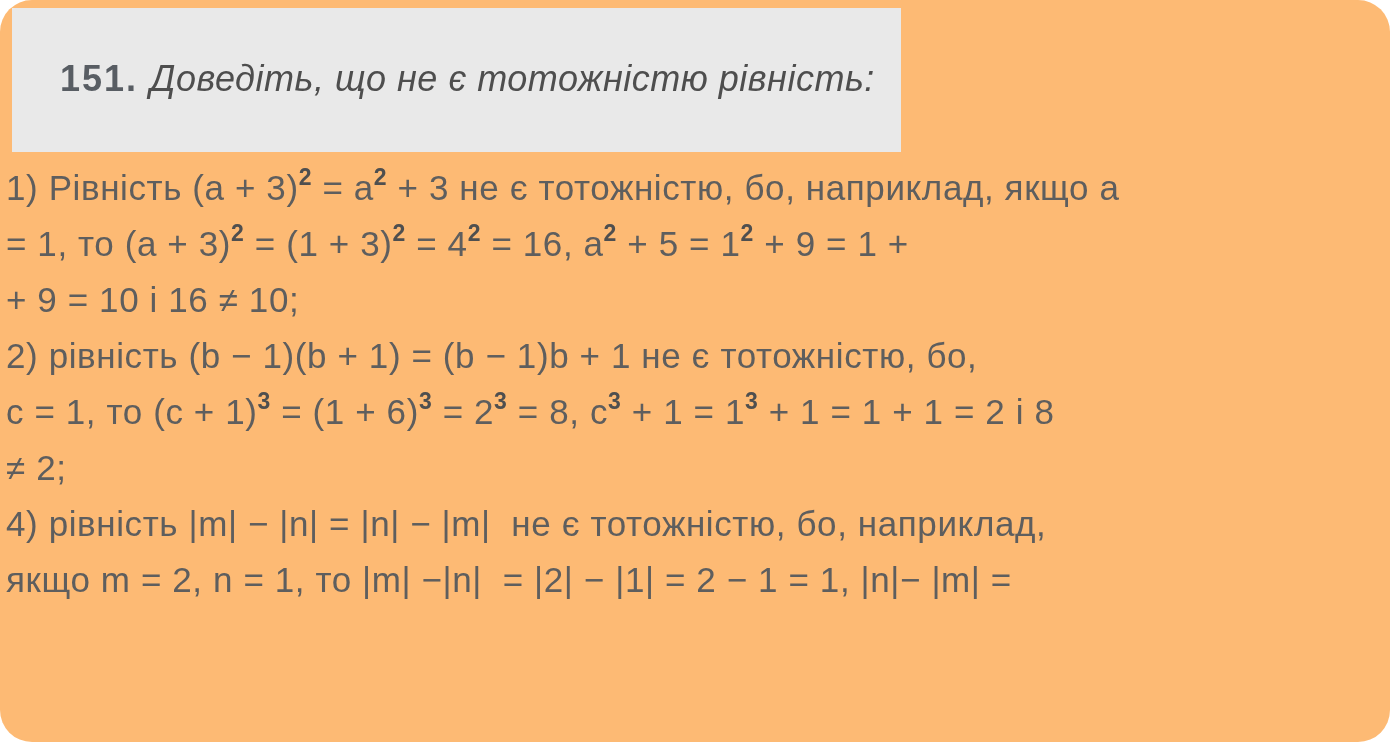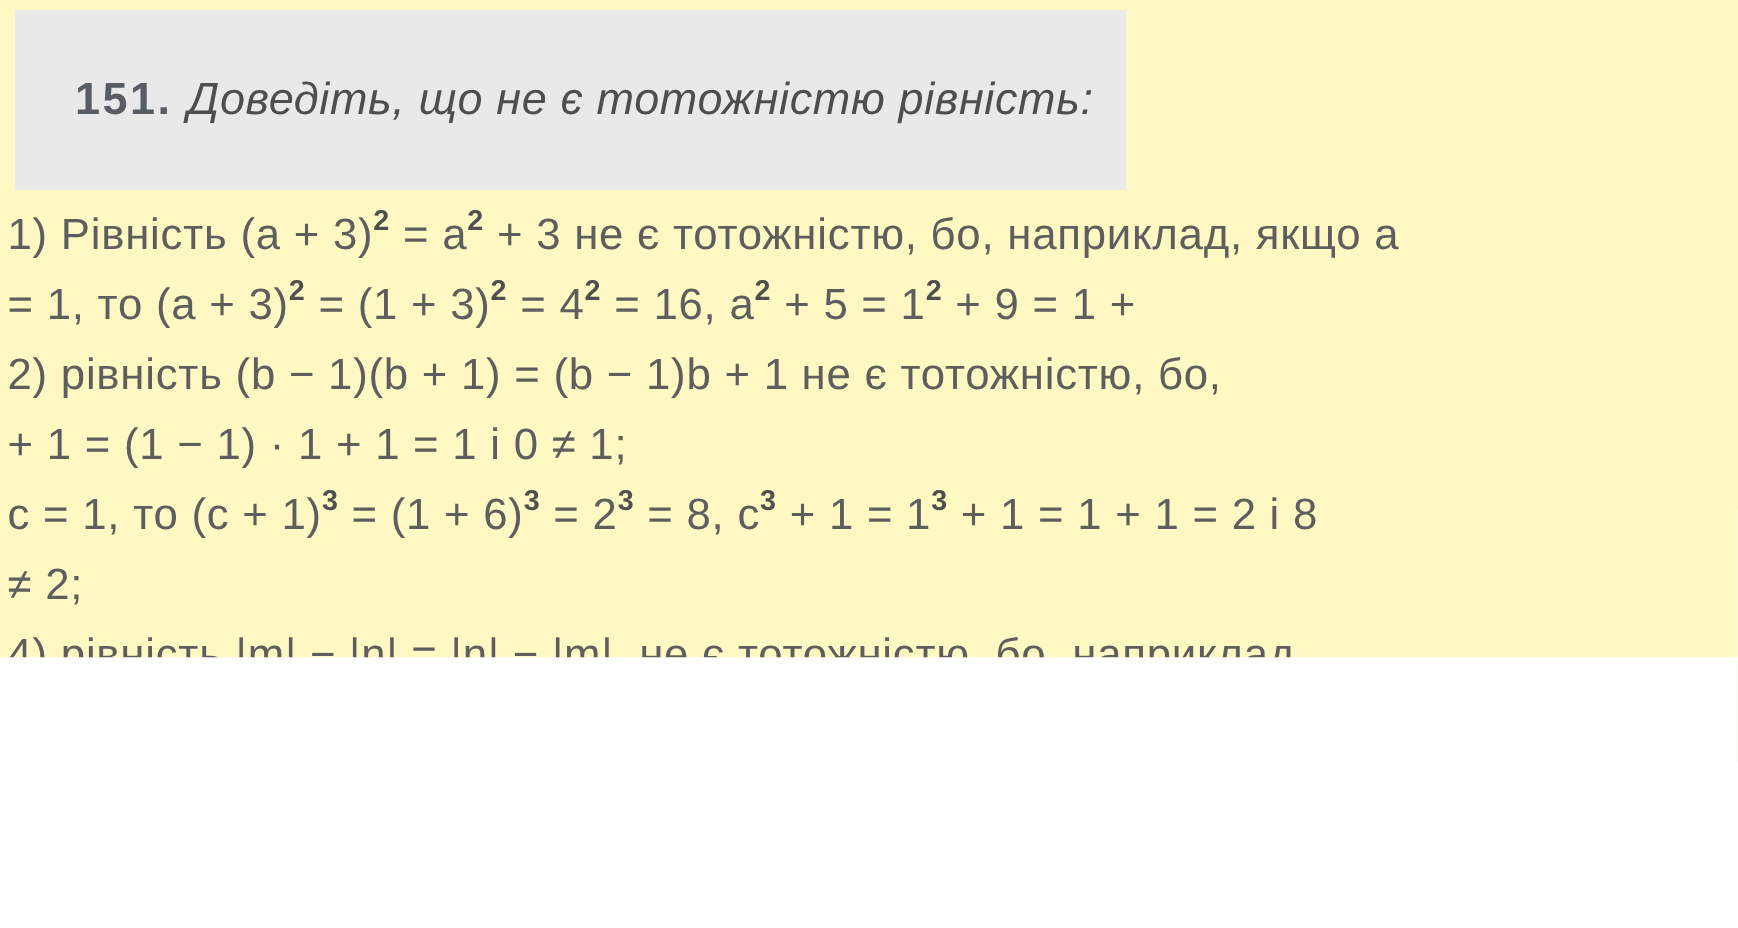--- a/index.html
+++ b/index.html
@@ -3,24 +3,25 @@
 <meta charset="utf-8">
 <style>
   html, body {
     margin: 0;
     padding: 0;
     background: #ffffff;
   }
   .page {
     position: relative;
     width: 1390px;
-    height: 526px;
-    background: #fef9c3;
+    height: 742px;
+    background: #fdba74;
     overflow: hidden;
     font-family: "Liberation Sans", "DejaVu Sans", sans-serif;
+    border-radius: 32px;
   }
   .header {
     display: inline-block;
     margin: 8px 0 0 12px;
     padding: 5px 26px 7px 8px;
     background: #e9e9e9;
     font-size: 36px;
     line-height: 44px;
     font-style: italic;
     white-space: pre;
@@ -59,20 +60,20 @@
 </head>
 <body>
 
 <div class="page">
   <div class="header">
     <span class="num">151.</span><span class="title">Доведіть, що не є тотожністю рівність:</span>
   </div>
   <div class="lines">
       <div class="line"><span>1) Рівність (a + 3)</span><sup>2</sup><span> = a</span><sup>2</sup><span> + 3 не є тотожністю, бо, наприклад, якщо a</span></div>
       <div class="line"><span>= 1, то (a + 3)</span><sup>2</sup><span> = (1 + 3)</span><sup>2</sup><span> = 4</span><sup>2</sup><span> = 16, a</span><sup>2</sup><span> + 5 = 1</span><sup>2</sup><span> + 9 = 1 +</span></div>
+      <div class="line"><span>+ 9 = 10 і 16 ≠ 10;</span></div>
       <div class="line"><span>2) рівність (b − 1)(b + 1) = (b − 1)b + 1 не є тотожністю, бо,</span></div>
-      <div class="line"><span>+ 1 = (1 − 1) · 1 + 1 = 1 і 0 ≠ 1;</span></div>
       <div class="line"><span>c = 1, то (c + 1)</span><sup>3</sup><span> = (1 + 6)</span><sup>3</sup><span> = 2</span><sup>3</sup><span> = 8, c</span><sup>3</sup><span> + 1 = 1</span><sup>3</sup><span> + 1 = 1 + 1 = 2 і 8</span></div>
       <div class="line"><span>≠ 2;</span></div>
       <div class="line"><span>4) рівність |m| − |n| = |n| − |m|  не є тотожністю, бо, наприклад,</span></div>
       <div class="line"><span>якщо m = 2, n = 1, то |m| −|n|  = |2| − |1| = 2 − 1 = 1, |n|− |m| =</span></div>
     </div>
 </div>
 
 </body></html>

